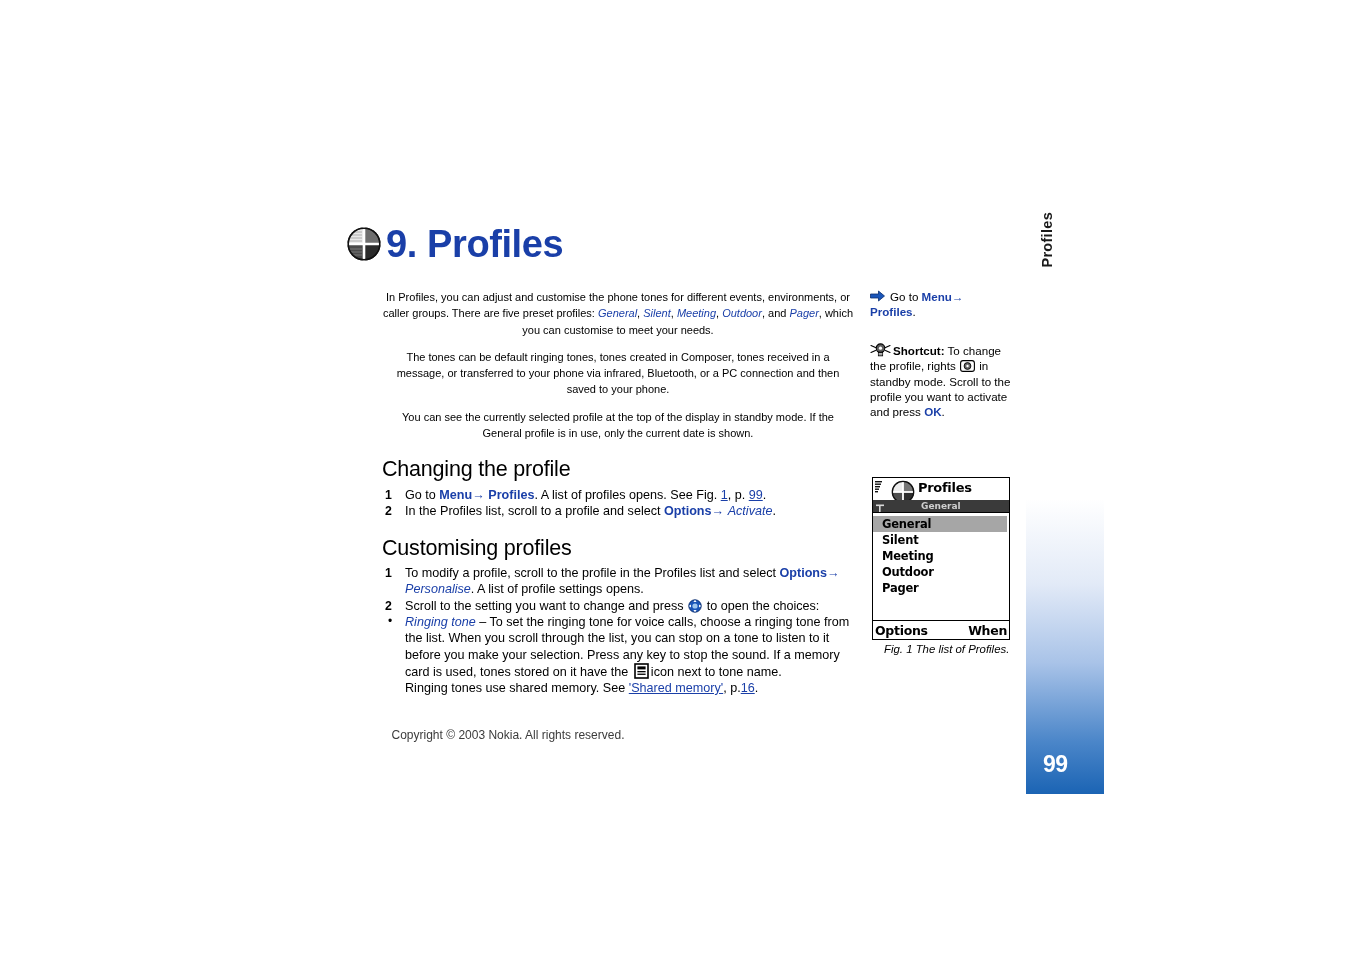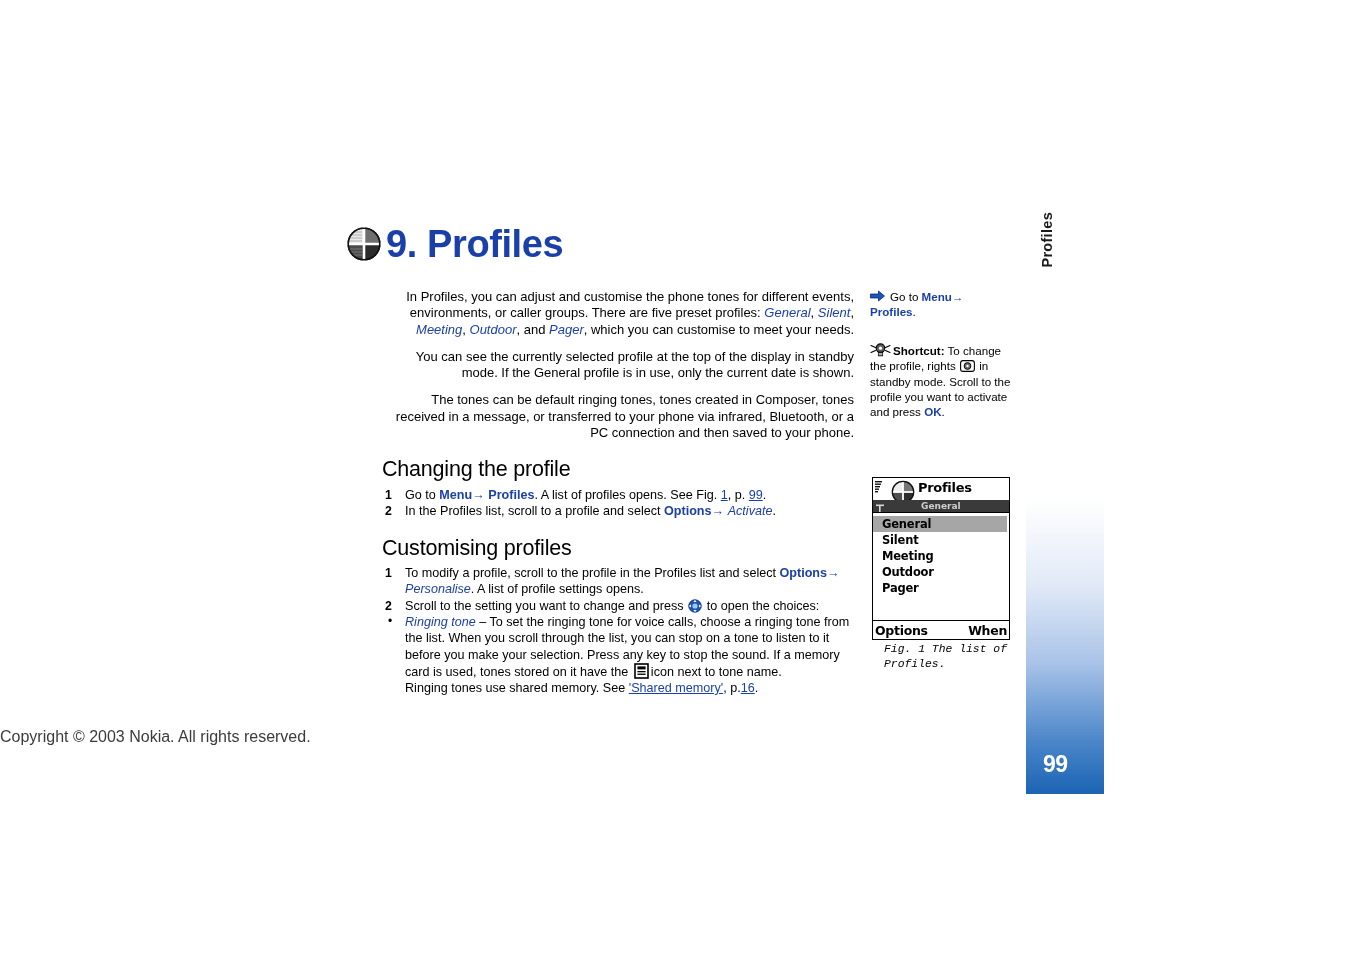--- a/index.html
+++ b/index.html
@@ -49,23 +49,23 @@
 
   
   #main-col {
     position: absolute;
     left: 382px;
     top: 289px;
     width: 472px;
   }
   #main-col p {
     margin: 0 0 11px 0;
-    font-size: 13px;
+    font-size: 11px;
     line-height: 16.3px;
-    text-align: right;
+    text-align: center;
   }
   .bluebold { color: #1a3fa8; font-weight: bold; margin-top: 41px; }
   .blueital { color: #1a3fa8; font-style: italic; }
   .ulink { color: #1a3fa8; text-decoration: underline; }
 
   h2.sec {
     font-size: 21.5px;
     font-weight: normal;
     color: #000;
     margin: 17px 0 6px 0;
@@ -239,30 +239,29 @@
     font-weight: bold;
     letter-spacing: -0.3px;
   }
   #fig-caption {
     margin-top: 2px;
     padding-left: 12px;
     font-size: 11.4px;
     font-style: italic;
     line-height: 14.5px;
     color: #000;
-    font-family: Liberation Mono, monospace;
   }
 
   
   #copyright {
     position: absolute;
     left: 0; top: 728px;
     width: 1016px;
-    text-align: left;
-    font-size: 16px;
+    text-align: center;
+    font-size: 12px;
     color: #3b3b3b;
   }
 
   
   #side-tab {
     position: absolute;
     left: 1026px;
     top: 138px;
     width: 78px;
     height: 656px;
@@ -329,23 +328,23 @@
     </span>
     <span id="chapter-title">9. Profiles</span>
   </div>
 
   <div id="main-col">
 
     <p>
       <span>In Profiles, you can adjust and customise the phone tones for different events, environments, or caller groups. There are five preset profiles: </span><span class="blueital">General</span><span>, </span><span class="blueital">Silent</span><span>, </span><span class="blueital">Meeting</span><span>, </span><span class="blueital">Outdoor</span><span>, and </span><span class="blueital">Pager</span><span>, which you can customise to meet your needs.</span>
     </p>
 
+    <p>The tones can be default ringing tones, tones created in Composer, tones received in a message, or transferred to your phone via infrared, Bluetooth, or a PC connection and then saved to your phone.</p>
+
     <p>You can see the currently selected profile at the top of the display in standby mode. If the General profile is in use, only the current date is shown.</p>
-
-    <p>The tones can be default ringing tones, tones created in Composer, tones received in a message, or transferred to your phone via infrared, Bluetooth, or a PC connection and then saved to your phone.</p>
 
     <h2 class="sec">Changing the profile</h2>
 
     <ol class="steps">
       <li>
         <span class="num">1</span><span>Go to </span><span class="bluebold">Menu</span><span class="bluebold">→</span><span> </span><span class="bluebold">Profiles</span><span>. A list of profiles opens. See Fig. </span><span class="ulink">1</span><span>, p. </span><span class="ulink">99</span><span>.</span>
       </li>
       <li>
         <span class="num">2</span><span>In the Profiles list, scroll to a profile and select </span><span class="bluebold">Options</span><span class="bluebold">→</span><span> </span><span class="blueital">Activate</span><span>.</span>
       </li>

